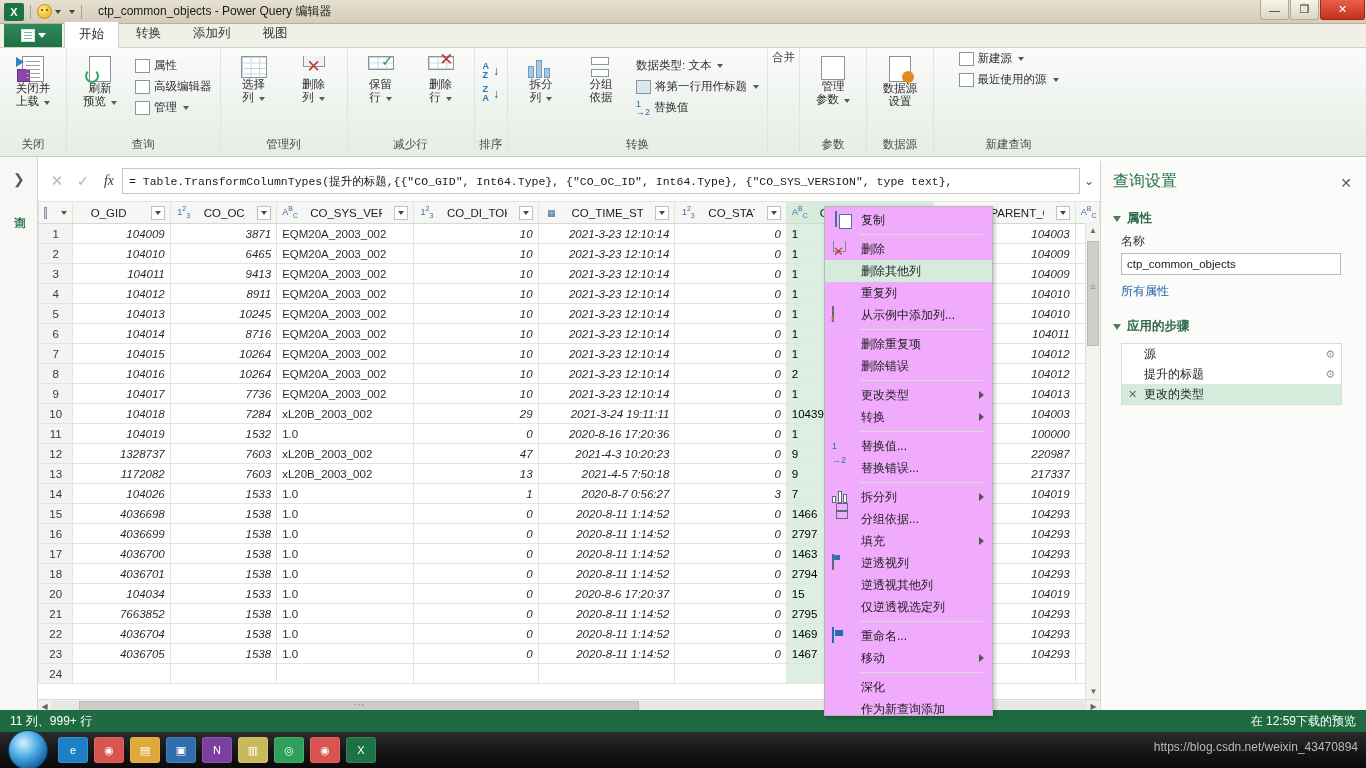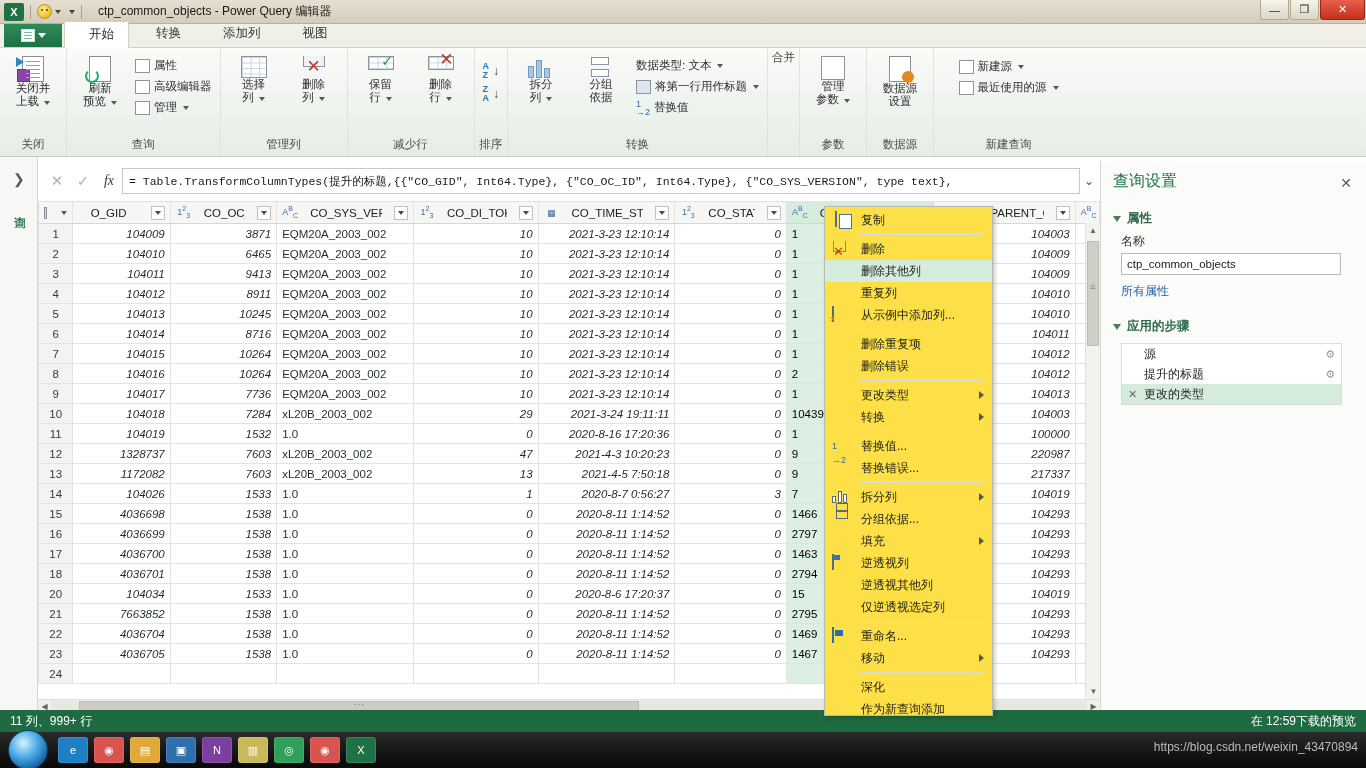--- a/index.html
+++ b/index.html
@@ -64,21 +64,21 @@
   .filetab {
     width:58px;height:23px;margin-left:4px;
     background:linear-gradient(180deg,#2f8a5a,#1e7145);
     display:flex;align-items:center;justify-content:center;gap:3px;
   }
   .filetab .ft-sq { width:14px;height:13px;background:#fff;border:1px solid #cfe6da; position:relative;}
   .filetab .ft-sq::after{content:"";position:absolute;left:2px;top:2px;right:2px;height:1px;
      box-shadow:0 0 0 0 #2f8a5a, 0 3px 0 0 #7fb89c, 0 6px 0 0 #7fb89c; background:#7fb89c;}
   .filetab .ft-car{width:0;height:0;border-left:4px solid transparent;border-right:4px solid transparent;border-top:5px solid #fff;}
   .rtab {
-    padding:4px 14px 5px 24px; font-size:12.5px; color:#333; cursor:default;
+    padding:4px 14px 5px 14px; font-size:12.5px; color:#333; cursor:default;
     border:1px solid transparent; border-bottom:none; margin-left:2px;
   }
   .rtab.active { background:#fff; border-color:#d3d0c4; color:#1a1a1a; position:relative; top:1px; }
 
   
   .ribbon {
     position:absolute; left:0; top:48px; width:1366px; height:109px;
     background:linear-gradient(180deg,#fbfbf9 0%, #eef3ee 55%, #e6ece6 100%);
     border-bottom:1px solid #c9c9c0;
     display:flex; align-items:stretch;
@@ -227,21 +227,21 @@
     justify-content:space-between;
   }
   .step.sel { background:#d5ecdd; }
   .step .sleft { display:flex; align-items:center; gap:5px; }
   .step .sx { color:#666; font-size:11px; width:11px; display:inline-block;}
   .step .gear { color:#9a9a94; font-size:11px; }
 
   
   .ctxmenu {
     position:absolute; left:824px; top:206px; width:169px; height:510px;
-    background:#fde047; border:1px solid #b8b8b2; box-shadow:2px 2px 4px rgba(0,0,0,.22);
+    background:#f0abfc; border:1px solid #b8b8b2; box-shadow:2px 2px 4px rgba(0,0,0,.22);
     padding:2px 0; z-index:50;
   }
   .ctxitem {
     display:flex; align-items:center; height:22px; padding-left:36px; padding-right:8px;
     font-size:12px; color:#1e1e1e; position:relative;
   }
   .ctxitem.hl { background:#d5ecdd; }
   .ctxitem .ctxico { position:absolute; left:7px; top:3px; width:17px; height:16px; }
   .ctxitem .sub { position:absolute; right:8px; width:0;height:0;
     border-top:4px solid transparent;border-bottom:4px solid transparent;border-left:5px solid #555;}
@@ -501,21 +501,21 @@
             <span style="position:absolute;right:-4px;bottom:-2px;width:12px;height:12px;border-radius:50%;background:#e08b1e;"></span>
           </span>
           <span class="lbl">数据源</span>
           <span class="lbl">设置</span>
         </div>
       </div>
       <div class="glabel">数据源</div>
     </div>
 
     <div class="rgroup" style="min-width:150px;">
-      <div class="gbody" style="padding-top:8px">
+      <div class="gbody" style="padding-top:0">
         <div class="vstack">
           <div class="smallrow">
             <span class="sm-ico" style="border:1px solid #8a95a1;background:#fff;"></span>
             <span class="lbl">新建源</span>
             <span class="caret-dn"></span>
           </div>
           <div class="smallrow">
             <span class="sm-ico" style="border:1px solid #8a95a1;background:#fff;"></span>
             <span class="lbl">最近使用的源</span>
             <span class="caret-dn"></span>

